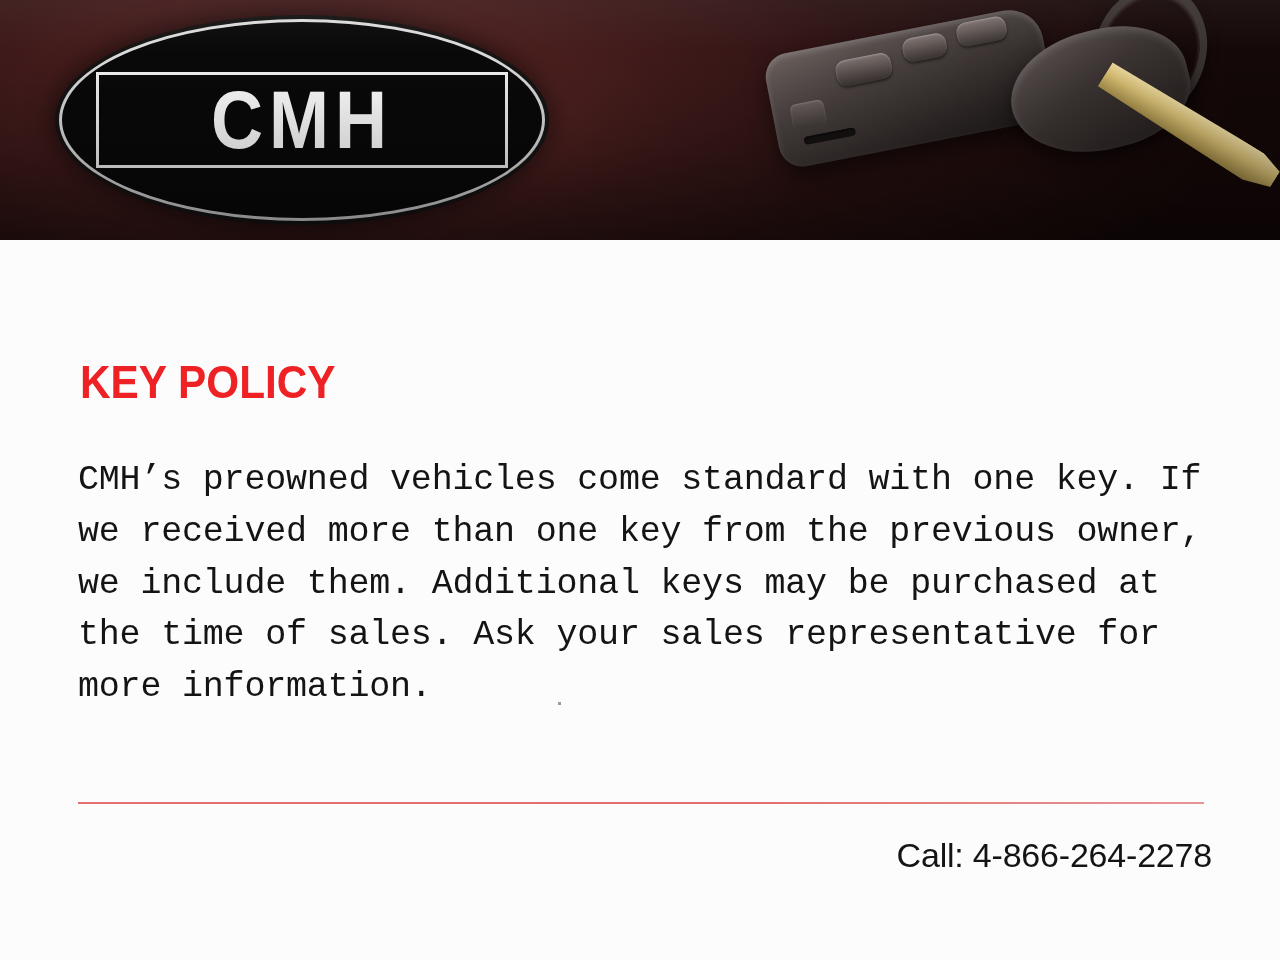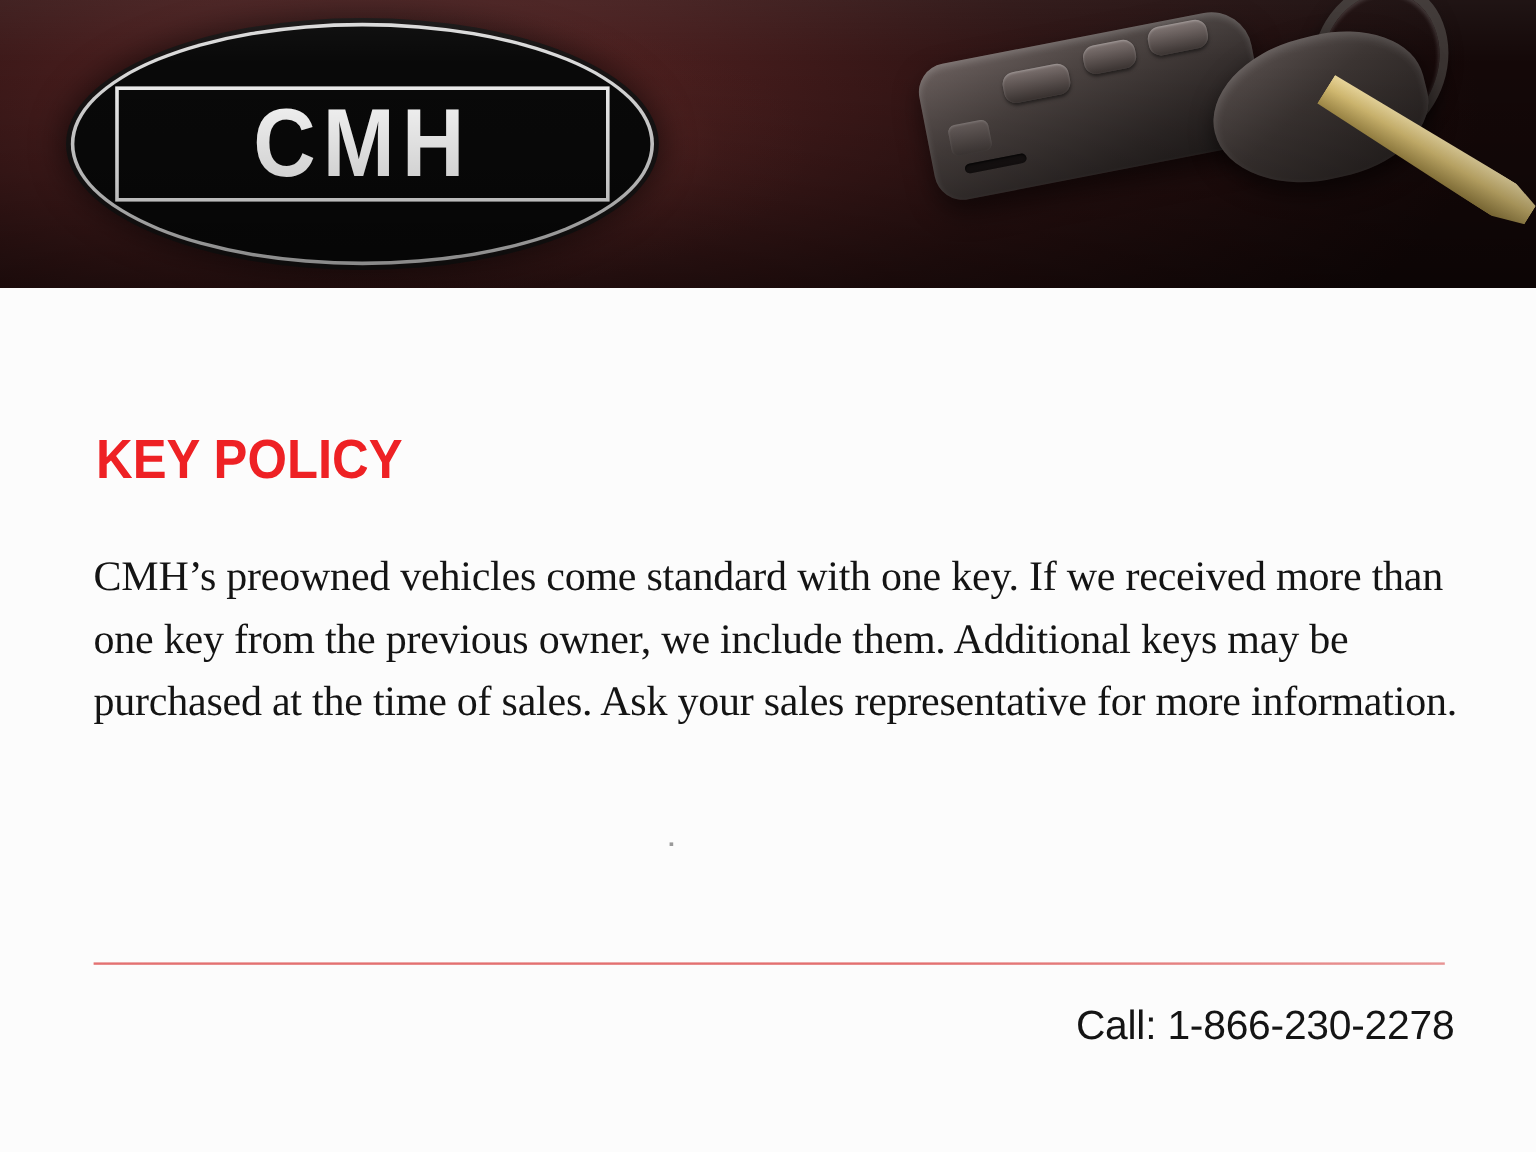--- a/index.html
+++ b/index.html
@@ -193,21 +193,21 @@
     transform: scaleX(0.92);
     transform-origin: left center;
     line-height: 1;
   }
   .body-text {
     position: absolute;
     left: 78px;
     top: 180px;
     width: 1140px;
     color: #141414;
-    font-family: Liberation Serif, serif;
+    font-family: Liberation Mono, monospace;
     font-size: 35px;
     line-height: 1.48;
     letter-spacing: -0.2px;
   }
   .divider {
     position: absolute;
     left: 78px;
     top: 562px;
     width: 1126px;
     height: 2px;
@@ -260,16 +260,16 @@
     </div>
 
     <div class="banner-sheen"></div>
   </div>
 
   <div class="content">
     <h1 class="title">KEY POLICY</h1>
     <p class="body-text">CMH’s preowned vehicles come standard with one key. If we received more than one key from the previous owner, we include them. Additional keys may be purchased at the time of sales. Ask your sales representative for more information.</p>
     <div class="dot-mark"></div>
     <div class="divider"></div>
-    <div class="call">Call: 1-866-230-2278</div>
+    <div class="call">Call: 4-866-264-2278</div>
   </div>
 
 </div>
 
 </body></html>

